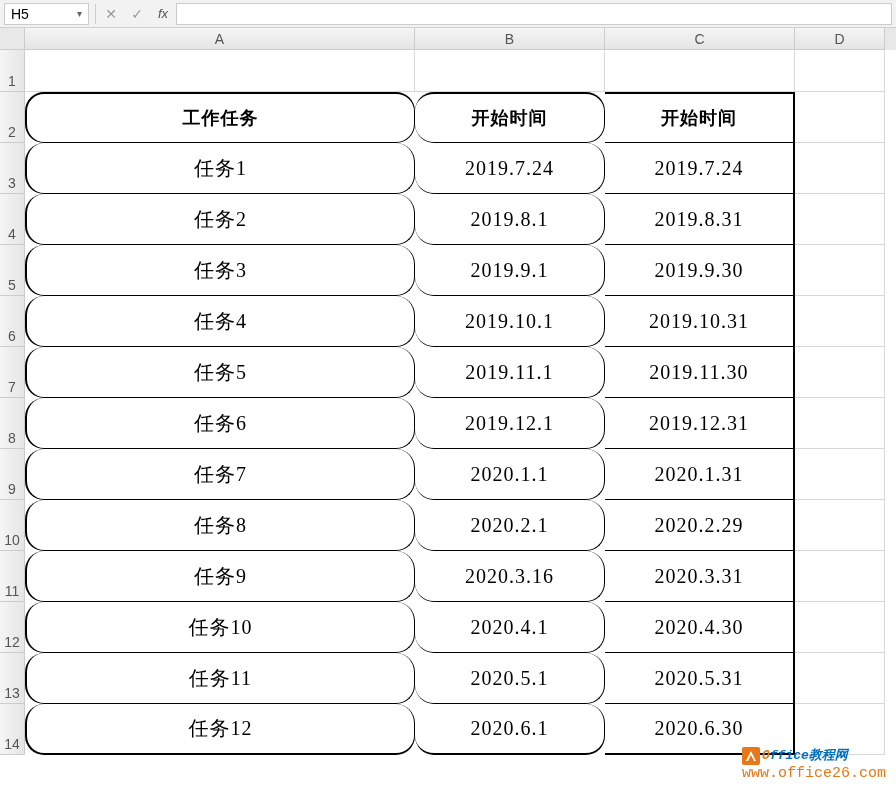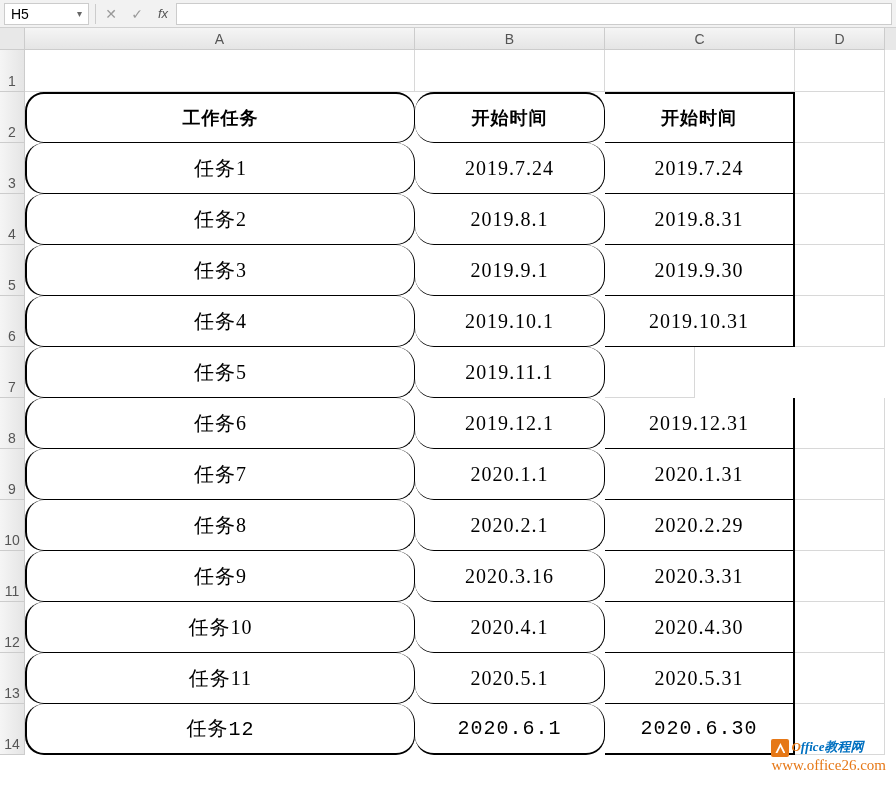--- a/index.html
+++ b/index.html
@@ -115,34 +115,34 @@
       border-bottom: 1px solid #d8d8d8;
       display: flex;
       align-items: center;
       justify-content: center;
       font-size: 20px;
       letter-spacing: 1px;
     }
     .row-1 { height: 42px; }
     .row-data { height: 51px; }
     .thick-border-top { border-top: 2px solid #000; }
-    .thick-border-bottom { border-bottom: 2px solid #000; font-family: Liberation Mono, monospace; }
+    .thick-border-bottom { border-bottom: 2px solid #000; }
     .thick-border-left { border-left: 2px solid #000; }
     .thick-border-right { border-right: 2px solid #000; }
     .inner-border-right { border-right: 1px solid #000; border-radius: 19px; }
     .inner-border-bottom { border-bottom: 1px solid #000; }
     .header-cell {
       font-weight: bold;
       font-size: 18px;
     }
     .watermark {
       position: absolute;
-      bottom: 12px;
+      bottom: 4px;
       right: 10px;
-      font-family: Liberation Serif, serif;
+      font-family: Liberation Mono, monospace;
       font-size: 13px;
     }
     .wm-top {
       font-weight: bold;
       font-style: italic;
     }
     .wm-o { color: #e67817; }
     .wm-rest { color: #0070c0; }
     .wm-bottom {
       color: #e67817;
@@ -239,20 +239,21 @@
     <div class="cell col-A row-data thick-border-left inner-border-right inner-border-bottom">任务4</div>
     <div class="cell col-B row-data inner-border-right inner-border-bottom">2019.10.1</div>
     <div class="cell col-C row-data thick-border-right inner-border-bottom">2019.10.31</div>
     <div class="cell col-D row-data"></div>
   </div>
 
   <div class="data-row row-data">
     <div class="row-header row-data">7</div>
     <div class="cell col-A row-data thick-border-left inner-border-right inner-border-bottom">任务5</div>
     <div class="cell col-B row-data inner-border-right inner-border-bottom">2019.11.1</div>
+    <div class="cell col-C row-data thick-border-right inner-border-bottom">2019.11.30</div>
     <div class="cell col-D row-data"></div>
   </div>
 
   <div class="data-row row-data">
     <div class="row-header row-data">8</div>
     <div class="cell col-A row-data thick-border-left inner-border-right inner-border-bottom">任务6</div>
     <div class="cell col-B row-data inner-border-right inner-border-bottom">2019.12.1</div>
     <div class="cell col-C row-data thick-border-right inner-border-bottom">2019.12.31</div>
     <div class="cell col-D row-data"></div>
   </div>

